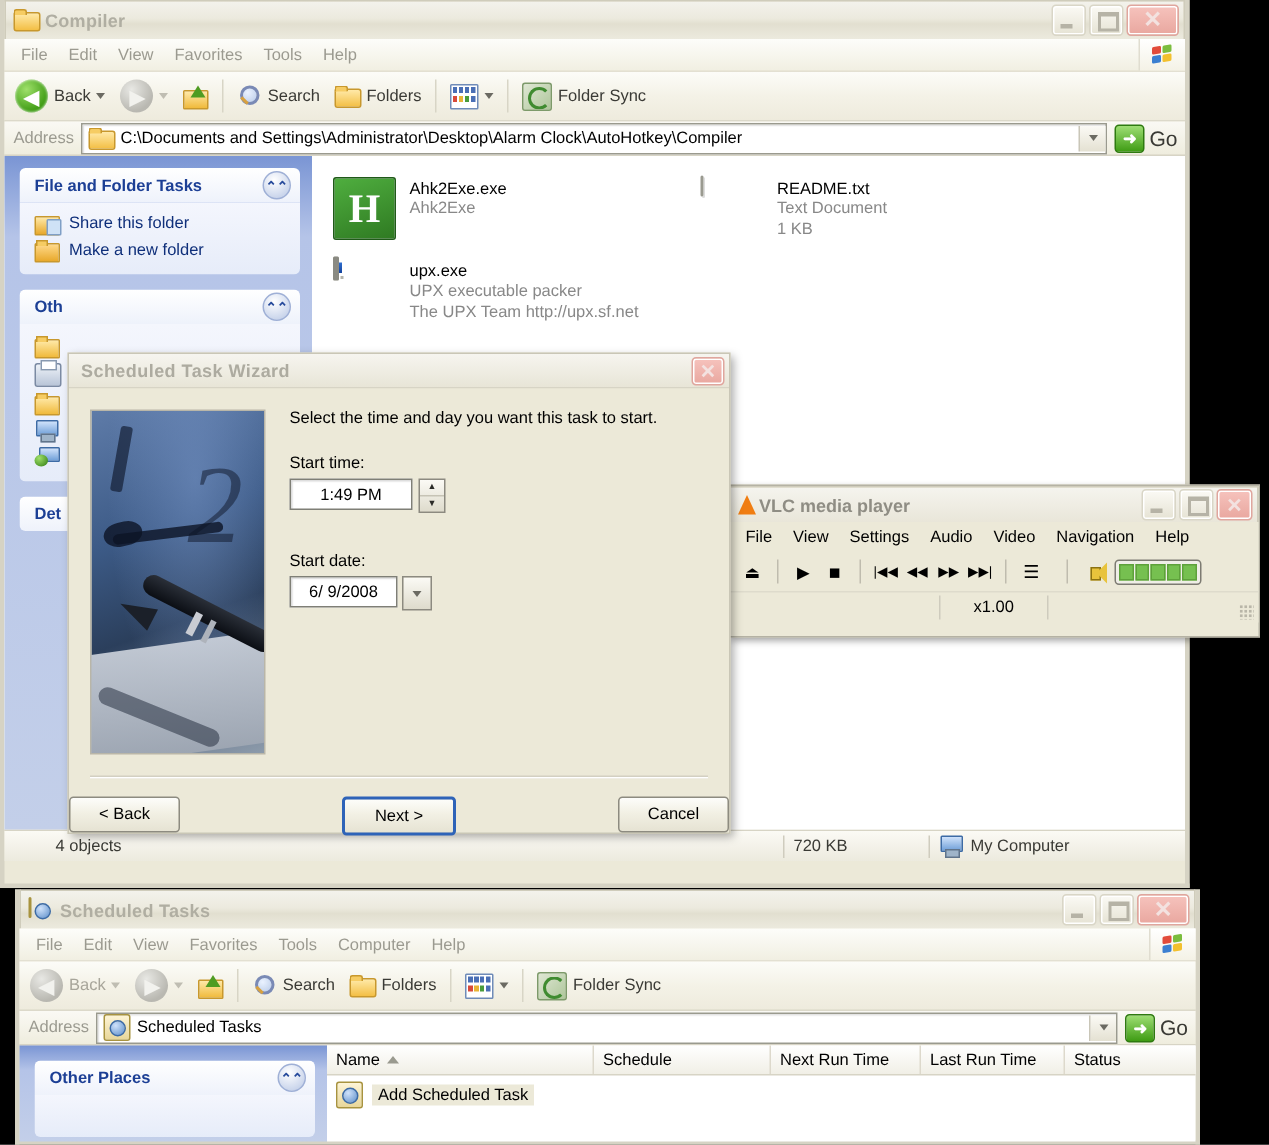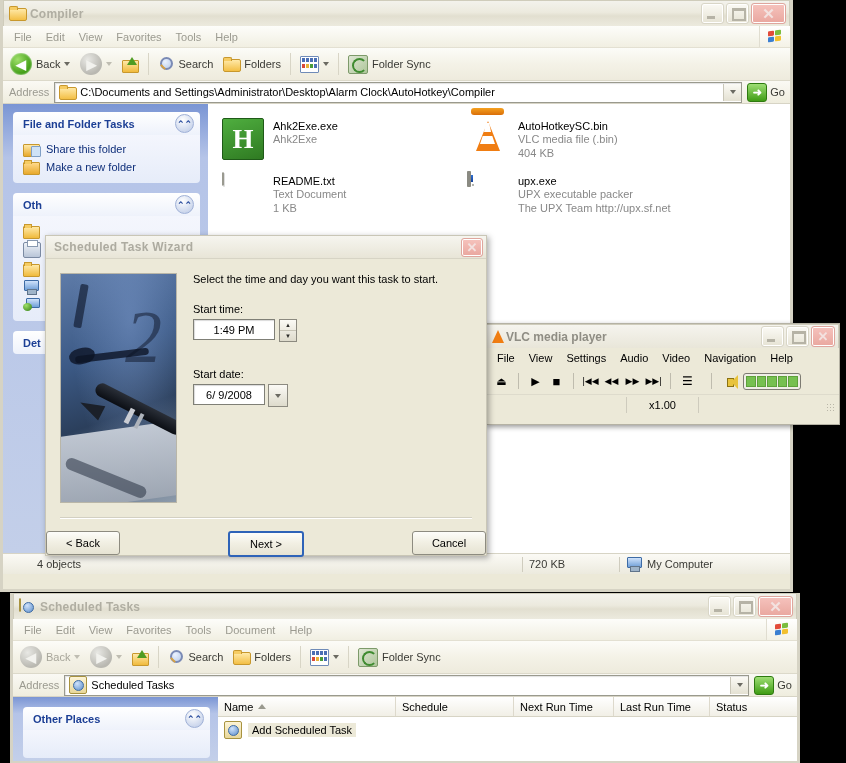--- a/index.html
+++ b/index.html
@@ -125,21 +125,21 @@
     flex:1; height:19px; background:#fff; border:1px solid #9a9a8e;
     display:flex; align-items:center; padding-left:2px; gap:4px;
     box-shadow: inset 1px 1px 1px rgba(0,0,0,.12);
   }
   .addr-input .txt { font-size:11px; color:#000; white-space:nowrap; overflow:hidden;}
   .addr-drop { width:17px; height:17px; margin-left:auto; background:linear-gradient(180deg,#fbfaf5,#e4e1d2); border-left:1px solid #c9c6b8;
     display:flex; align-items:center; justify-content:center; }
   .go-btn { display:flex;align-items:center; gap:3px; padding:0 5px; }
   .go-arrow { width:18px;height:17px;border-radius:3px;background:linear-gradient(180deg,#9ede74,#3f9c14);border:1px solid #2e7a10;
     display:flex;align-items:center;justify-content:center;color:#fff;font-size:11px;font-weight:bold;}
-  .go-btn .lbl { color:#3a3a35; font-size:11px; }
+  .go-btn .lbl { color:#3a3a35; font-size:14px; }
 
   
   .exp-body { display:flex; background:#fff; }
   .sidebar {
     width: 205px; background: linear-gradient(180deg,#7a95d4 0%, #b5c4e8 12%, #c3cfe9 100%);
     padding: 8px 0 0 0; box-sizing: border-box;
   }
   .panel { margin: 0 8px 10px 10px; border-radius: 4px; overflow:hidden; box-shadow: 0 0 0 0 transparent; }
   .panel-head {
     height: 23px; display:flex; align-items:center; padding: 0 6px 0 10px;
@@ -458,30 +458,20 @@
         <div class="file-item">
           <span class="file-ic">
               <span class="ic-ahk">H</span>
             </span>
           <span class="file-meta">
             <div class="file-name">Ahk2Exe.exe</div>
             <div class="file-sub">Ahk2Exe</div>
           </span>
         </div>
 
-        <div class="file-item">
-          <span class="file-ic">
-            <span class="ic-vlc"><i class="cone"></i><i class="stripe1"></i><i class="stripe2"></i><i class="base"></i></span>
-          </span>
-          <span class="file-meta">
-            <div class="file-name">AutoHotkeySC.bin</div>
-            <div class="file-sub">VLC media file (.bin)</div>
-            <div class="file-sub">404 KB</div>
-          </span>
-        </div>
 
         <div class="file-item">
           <span class="file-ic">
             <span class="ic-txt"><i class="rings"></i><i class="lines"></i></span>
           </span>
           <span class="file-meta">
             <div class="file-name">README.txt</div>
             <div class="file-sub">Text Document</div>
             <div class="file-sub">1 KB</div>
           </span>
@@ -641,21 +631,21 @@
         </span>
     </span>
   </div>
 
   <div class="menubar">
     <span class="mi">File</span>
     <span class="mi">Edit</span>
     <span class="mi">View</span>
     <span class="mi">Favorites</span>
     <span class="mi">Tools</span>
-    <span class="mi">Document</span>
+    <span class="mi">Computer</span>
     <span class="mi">Help</span>
     <span class="flagbox">
       <span class="xpflag">
           <i></i>
           <i></i>
           <i></i>
           <i></i>
         </span>
     </span>
   </div>

